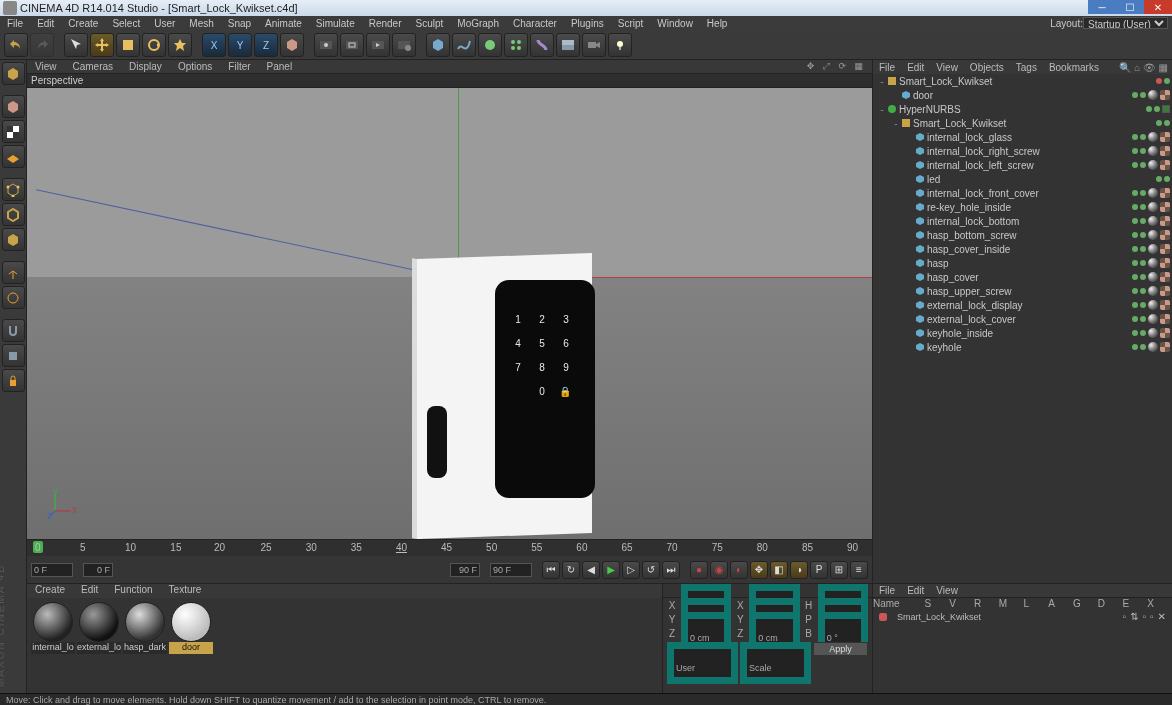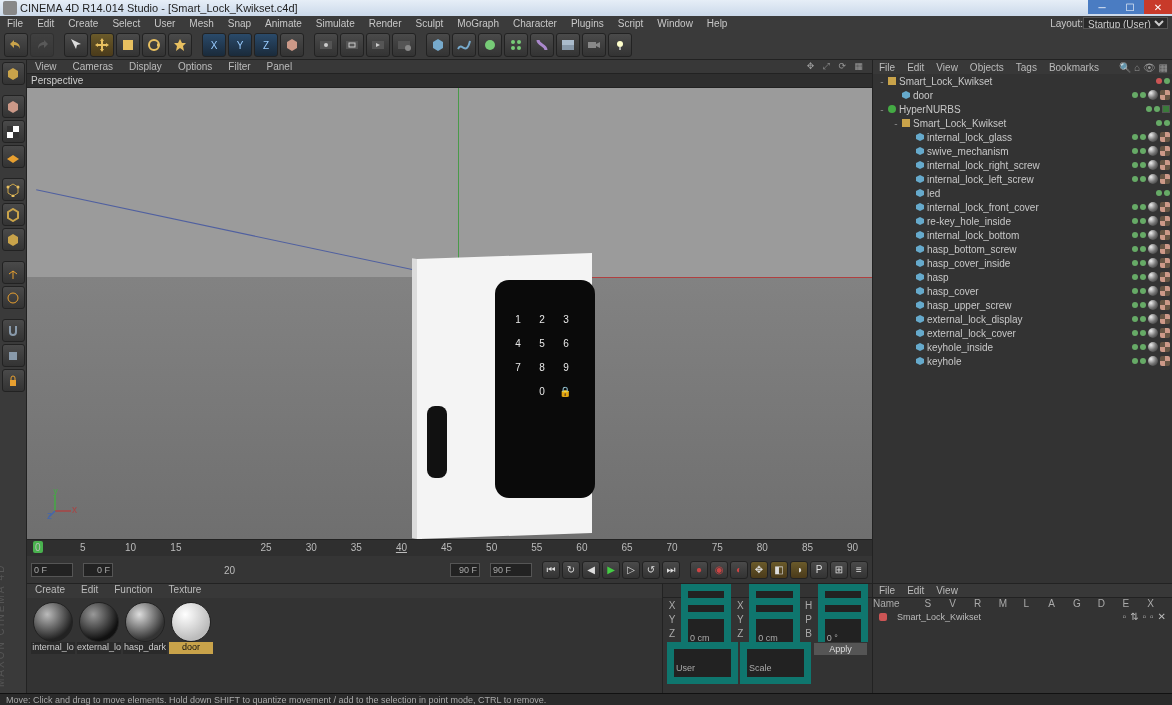--- a/index.html
+++ b/index.html
@@ -388,21 +388,21 @@
       </svg>
     </div>
 
     <div class="timeline">
       <div class="truler" id="truler">
         <div class="tknob"></div>
       <span class="tick" style="left: 8px;">0</span>
           <span class="tick" style="left: 53.1111px;">5</span>
           <span class="tick" style="left: 98px;">10</span>
           <span class="tick" style="left: 143.333px;">15</span>
-          <span class="tick" style="left: 197px; margin-top: 23px;">20</span>
+          <span class="tick" style="left: 187px;">20</span>
           <span class="tick" style="left: 233.556px;">25</span>
           <span class="tick" style="left: 278.667px;">30</span>
           <span class="tick" style="left: 323.778px;">35</span>
           <span class="tick" style="left: 368.889px; text-decoration: underline;">40</span>
           <span class="tick" style="left: 414px;">45</span>
           <span class="tick" style="left: 459.111px;">50</span>
           <span class="tick" style="left: 504.222px;">55</span>
           <span class="tick" style="left: 549.333px;">60</span>
           <span class="tick" style="left: 594.444px;">65</span>
           <span class="tick" style="left: 639.556px;">70</span>
@@ -594,36 +594,20 @@
           </span>
         </div>
         <div class="node">
           <span class="indent" style="width: 32px;"></span>
           <span class="exp"></span>
           <span class="nicon">
             <svg width="10" height="10">
               <path d="M1 3l4-2 4 2v4l-4 2-4-2z" fill="#6ac"></path>
             </svg>
           </span>
-          <span class="nlabel">swive_mechanism</span>
-          <span class="dots">
-            <span class="dot g"></span>
-            <span class="dot g"></span>
-            <span class="sph"></span>
-            <span class="swatch"></span>
-          </span>
-        </div>
-        <div class="node">
-          <span class="indent" style="width: 32px;"></span>
-          <span class="exp"></span>
-          <span class="nicon">
-            <svg width="10" height="10">
-              <path d="M1 3l4-2 4 2v4l-4 2-4-2z" fill="#6ac"></path>
-            </svg>
-          </span>
           <span class="nlabel">internal_lock_right_screw</span>
           <span class="dots">
             <span class="dot g"></span>
             <span class="dot g"></span>
             <span class="sph"></span>
             <span class="swatch"></span>
           </span>
         </div>
         <div class="node">
           <span class="indent" style="width: 32px;"></span>

